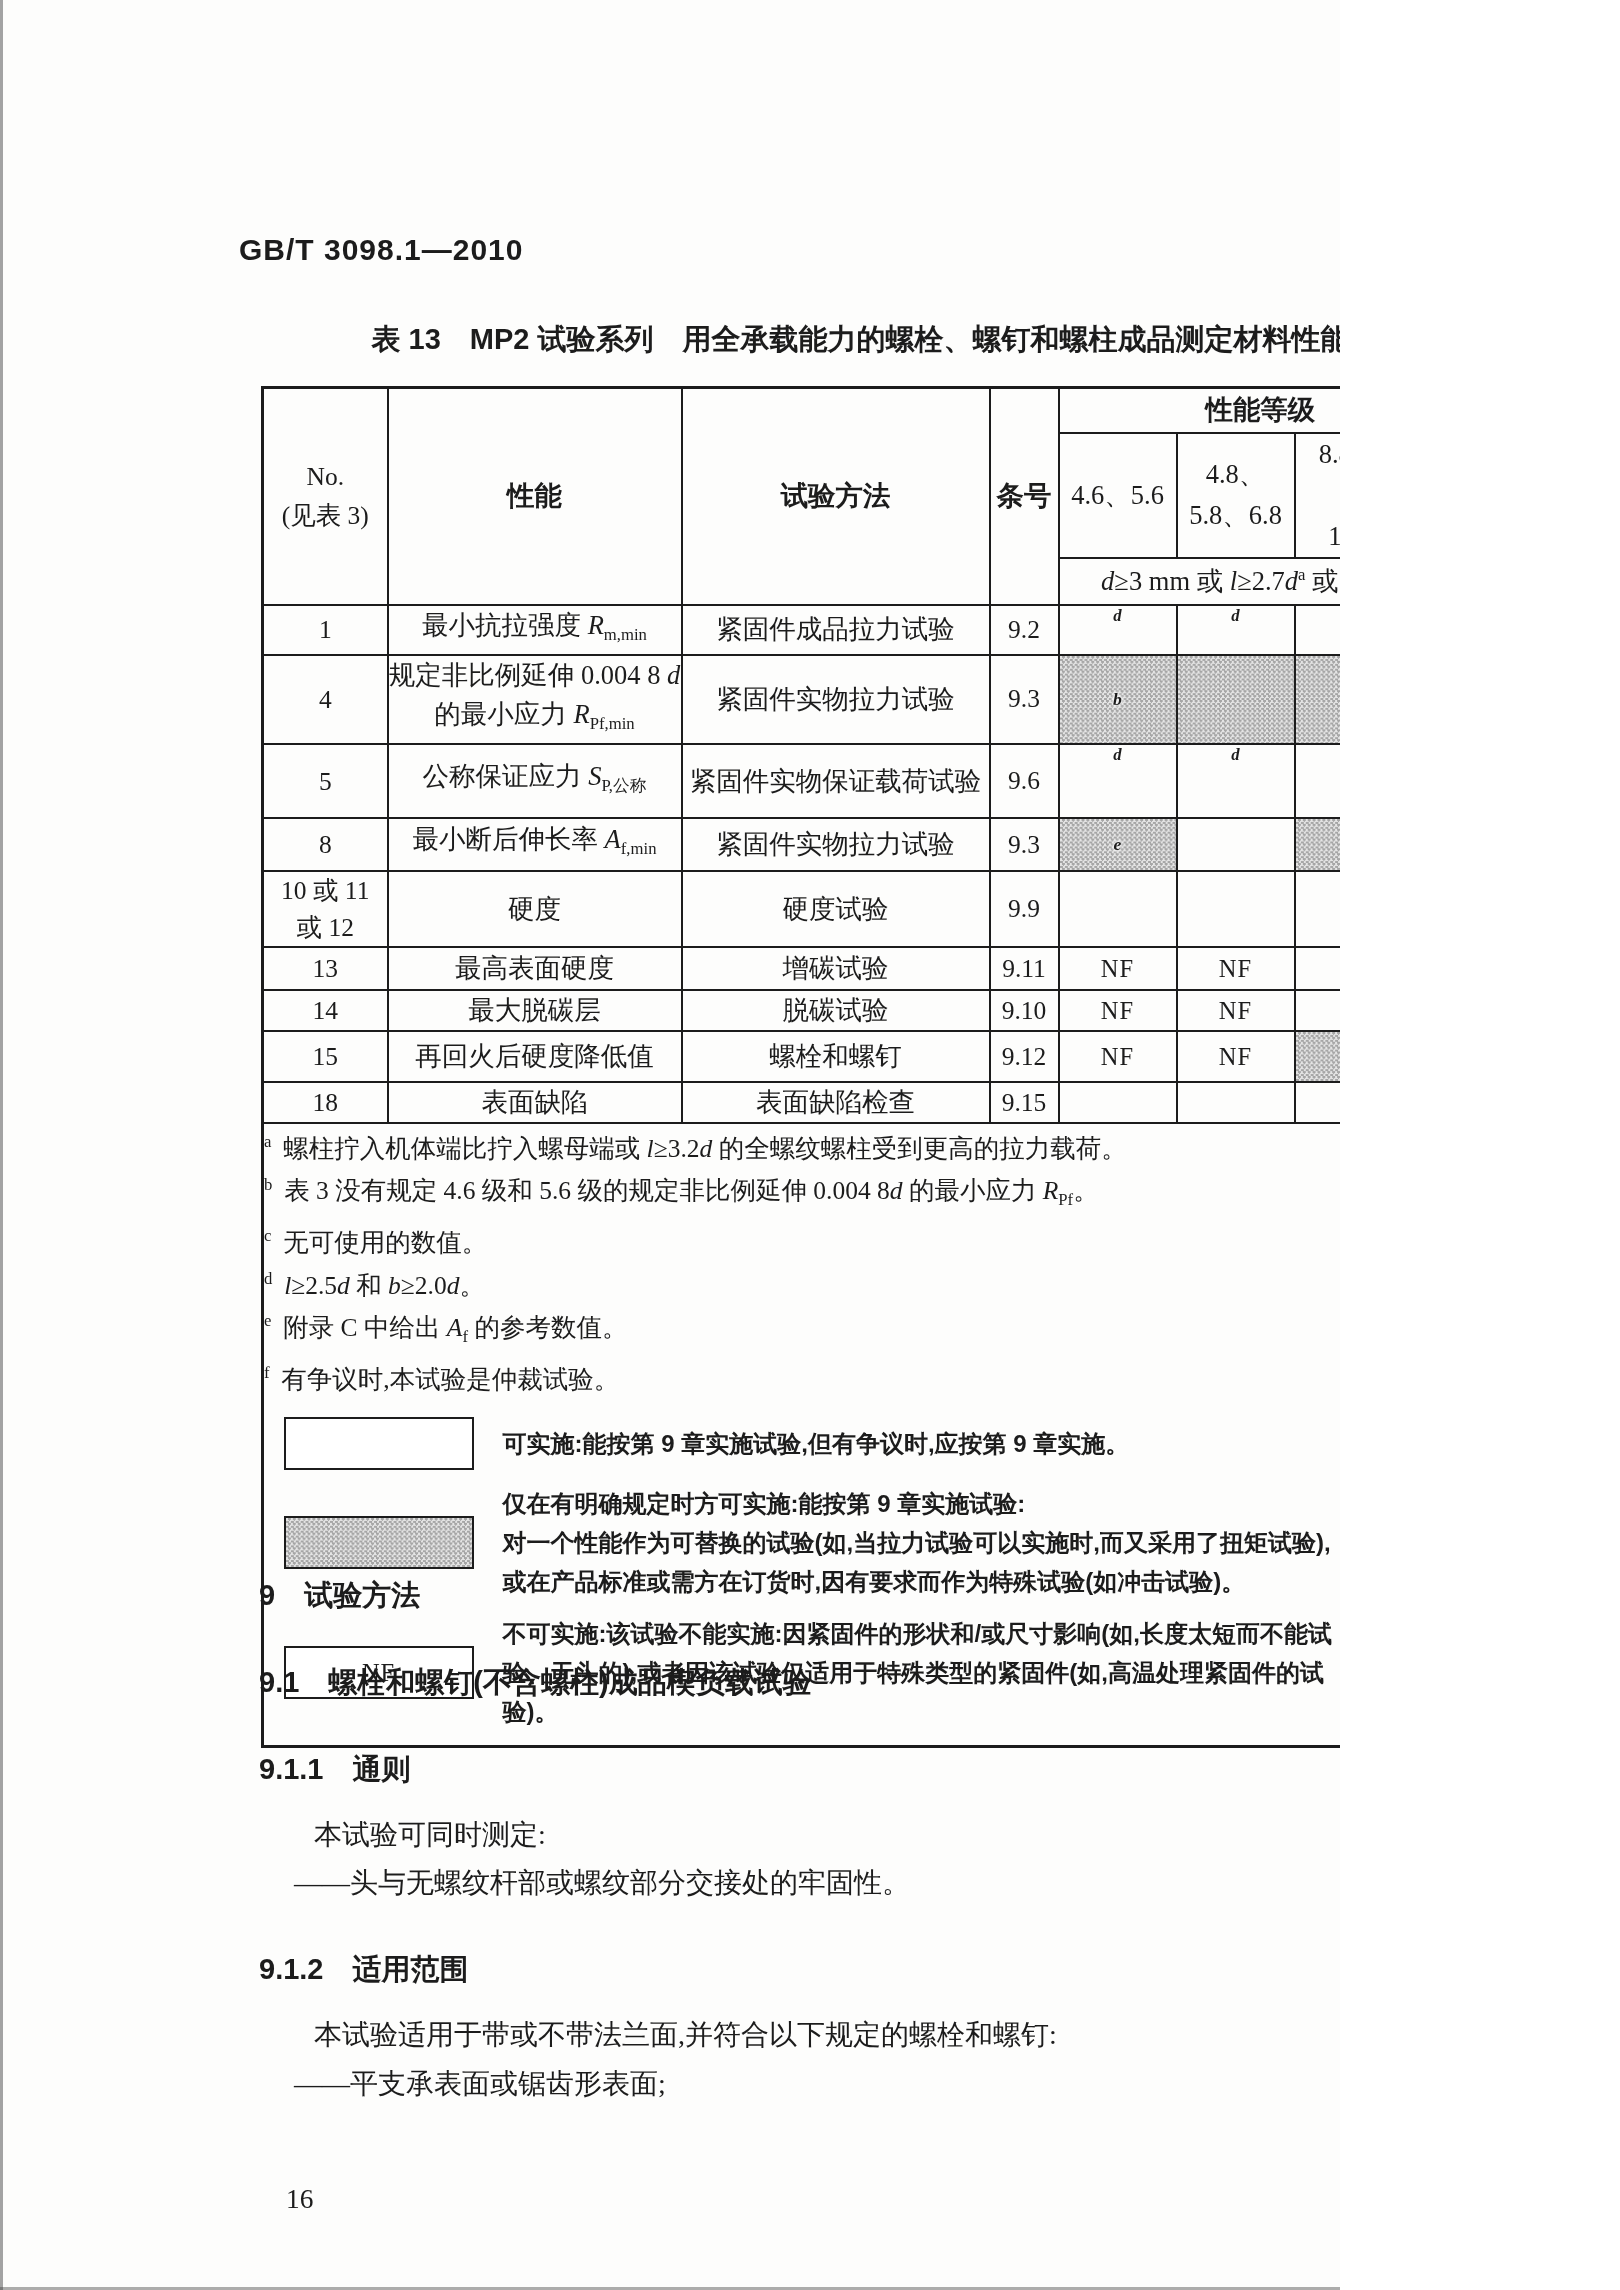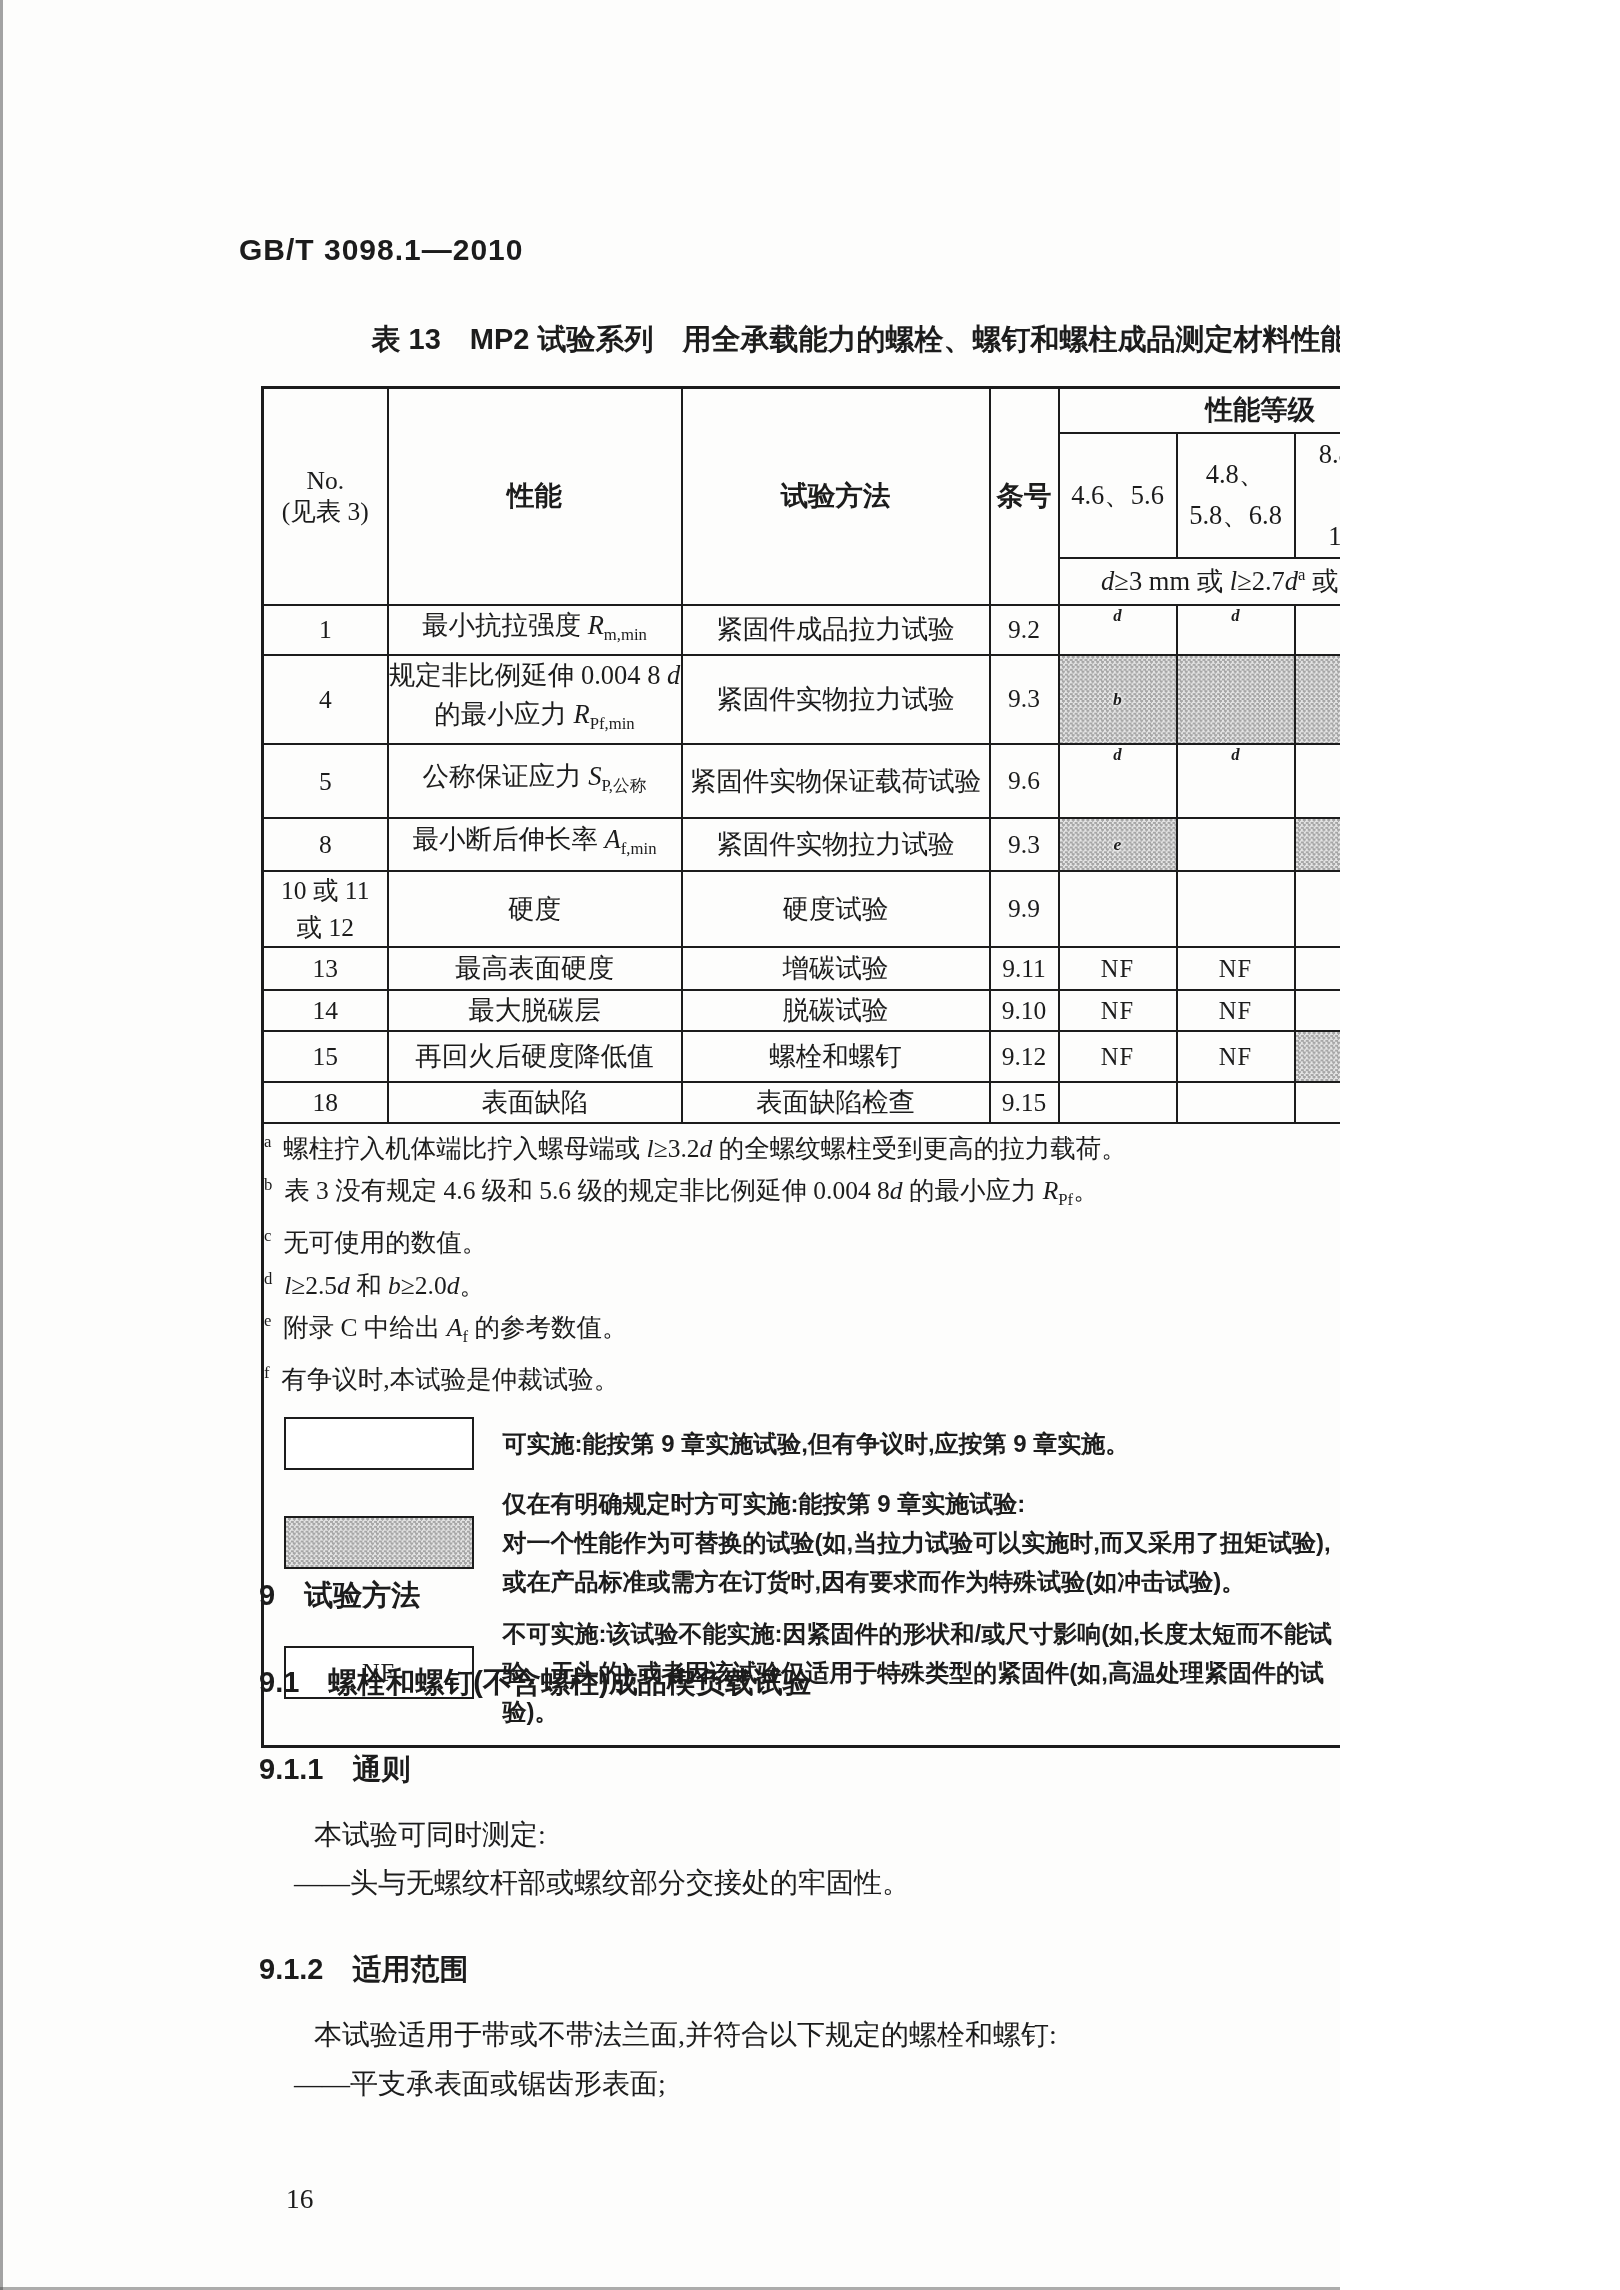--- a/index.html
+++ b/index.html
@@ -28,21 +28,21 @@
   }
 
   table.main-table{
     position:absolute;left:261px;top:386px;width:1199px;
     border-collapse:collapse;table-layout:fixed;
     border:3.9px solid var(--ink);
   }
   .main-table th,.main-table td{border:2px solid var(--ink);padding:0;}
 
   .head-label{font-family:"Liberation Sans",sans-serif;font-weight:bold;font-size:27.4px;text-align:center;vertical-align:middle;}
-  .no-head{font-family:"Liberation Serif",serif;font-weight:normal;font-size:25.5px;white-space:pre-line;line-height:31px;text-align:center;vertical-align:middle;}
+  .no-head{font-family:"Liberation Serif",serif;font-weight:normal;font-size:25.5px;white-space:pre-line;line-height:39px;text-align:center;vertical-align:middle;}
   .grade-head{font-size:26.5px;font-weight:normal;line-height:41px;text-align:center;vertical-align:middle;padding:2px 7.8px;}
   .size-note{font-size:26.5px;font-weight:normal;text-align:center;vertical-align:middle;margin-top:20px;}
 
   .no-cell{white-space:pre-line;text-align:center;vertical-align:middle;font-size:25.5px;line-height:37px;}
   .property-cell,.method-cell{font-size:26.5px;text-align:center;vertical-align:middle;line-height:39px;padding:3.9px 11.8px;}
   .clause-cell{text-align:center;vertical-align:middle;font-size:25.5px;}
 
   .grade-cell{text-align:center;vertical-align:middle;}
   .sup-cell{vertical-align:top;padding-top:7.8px;font-style:italic;font-size:16.7px;font-weight:bold;}
   .nf-cell{font-size:24.5px;letter-spacing:1px;}

